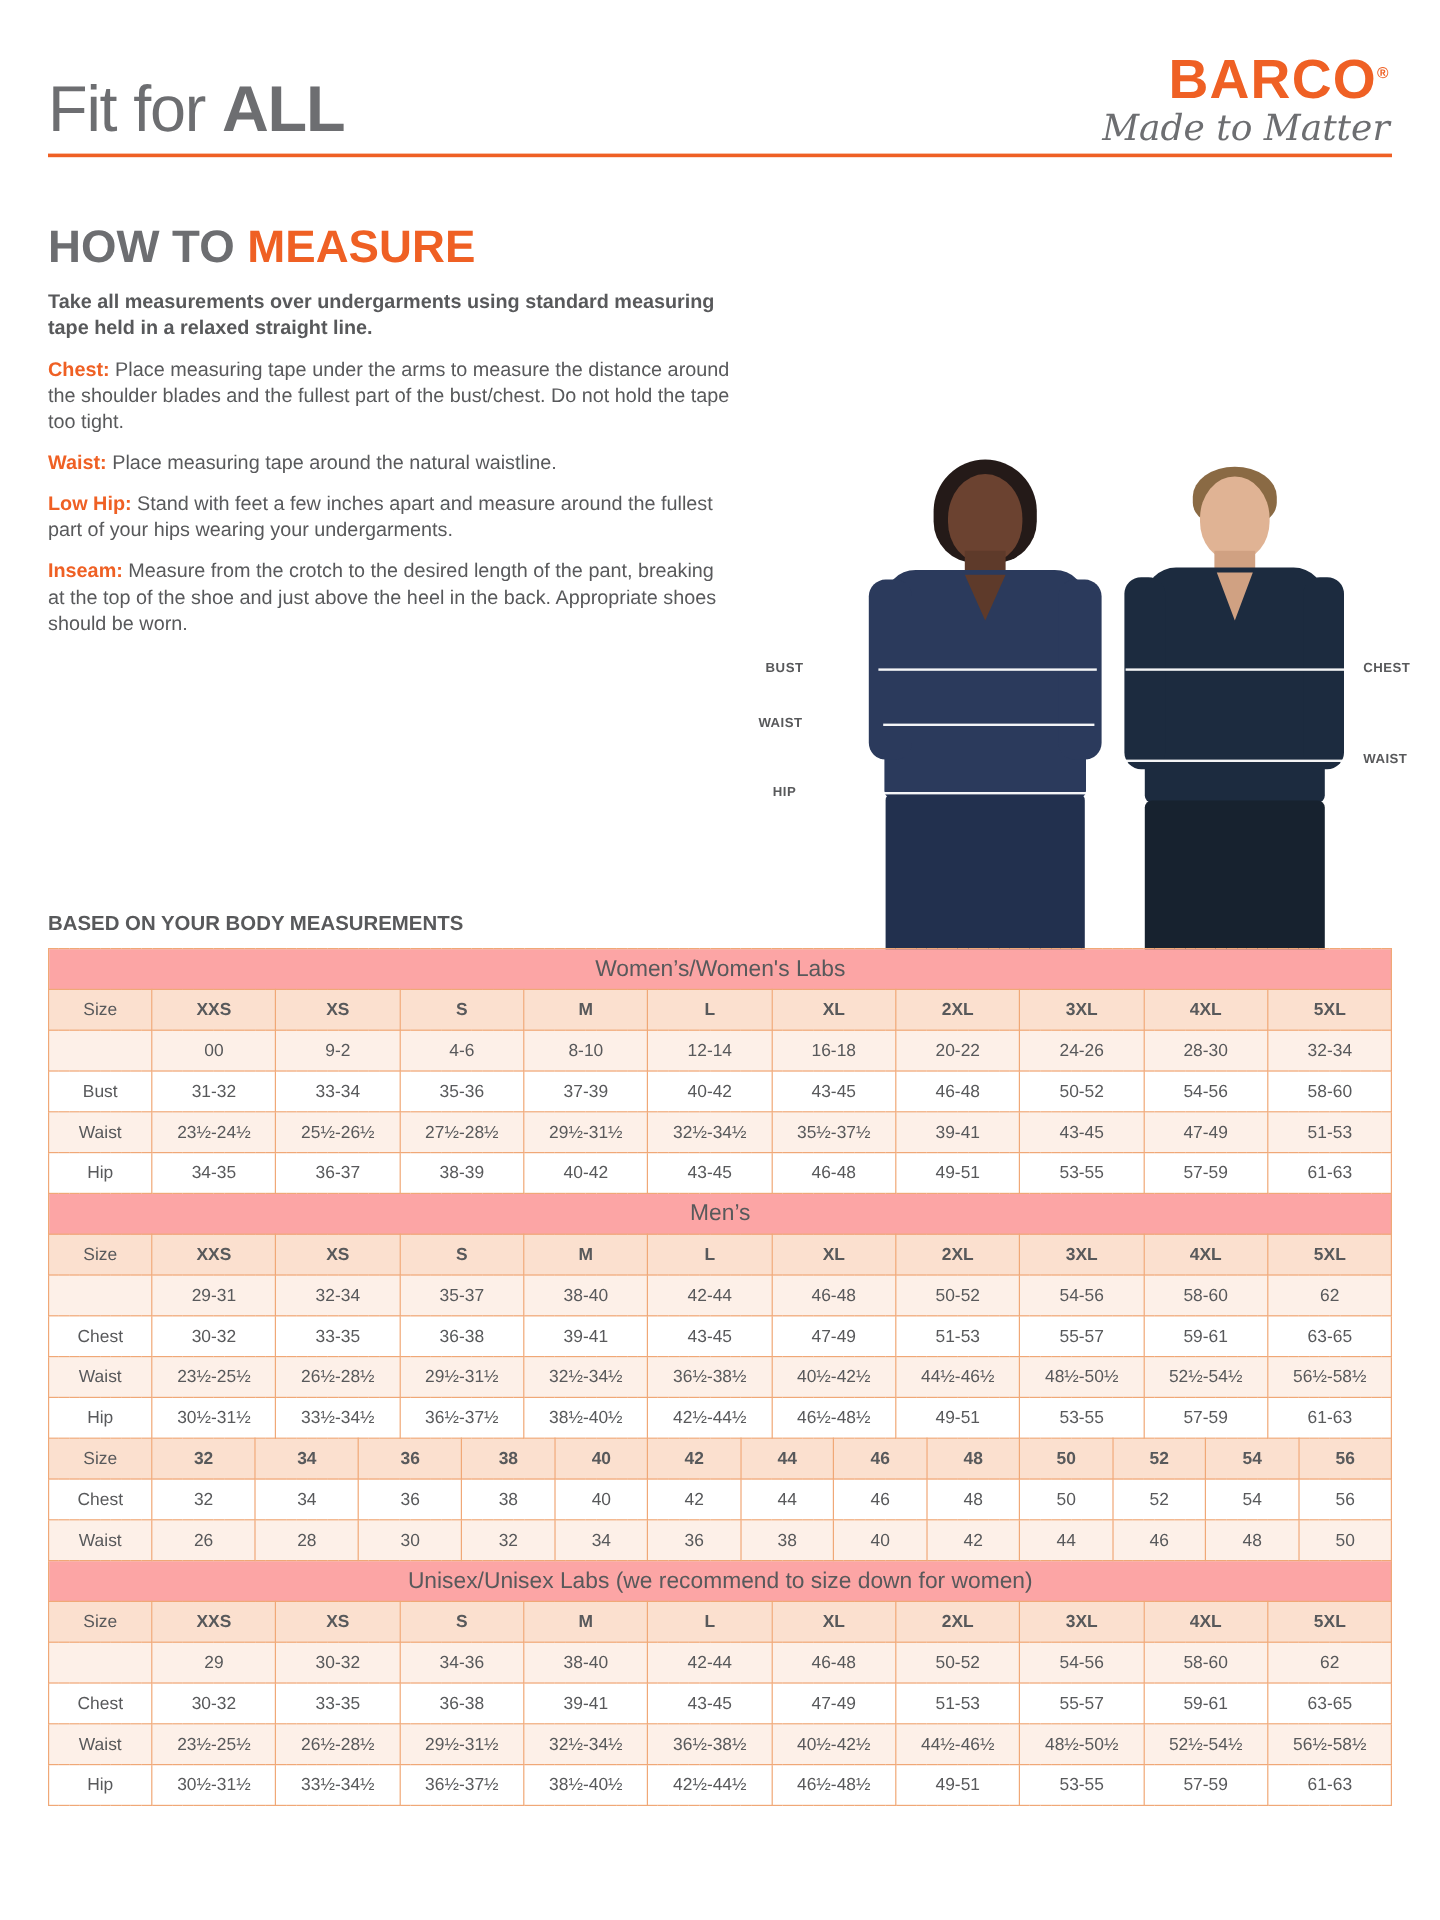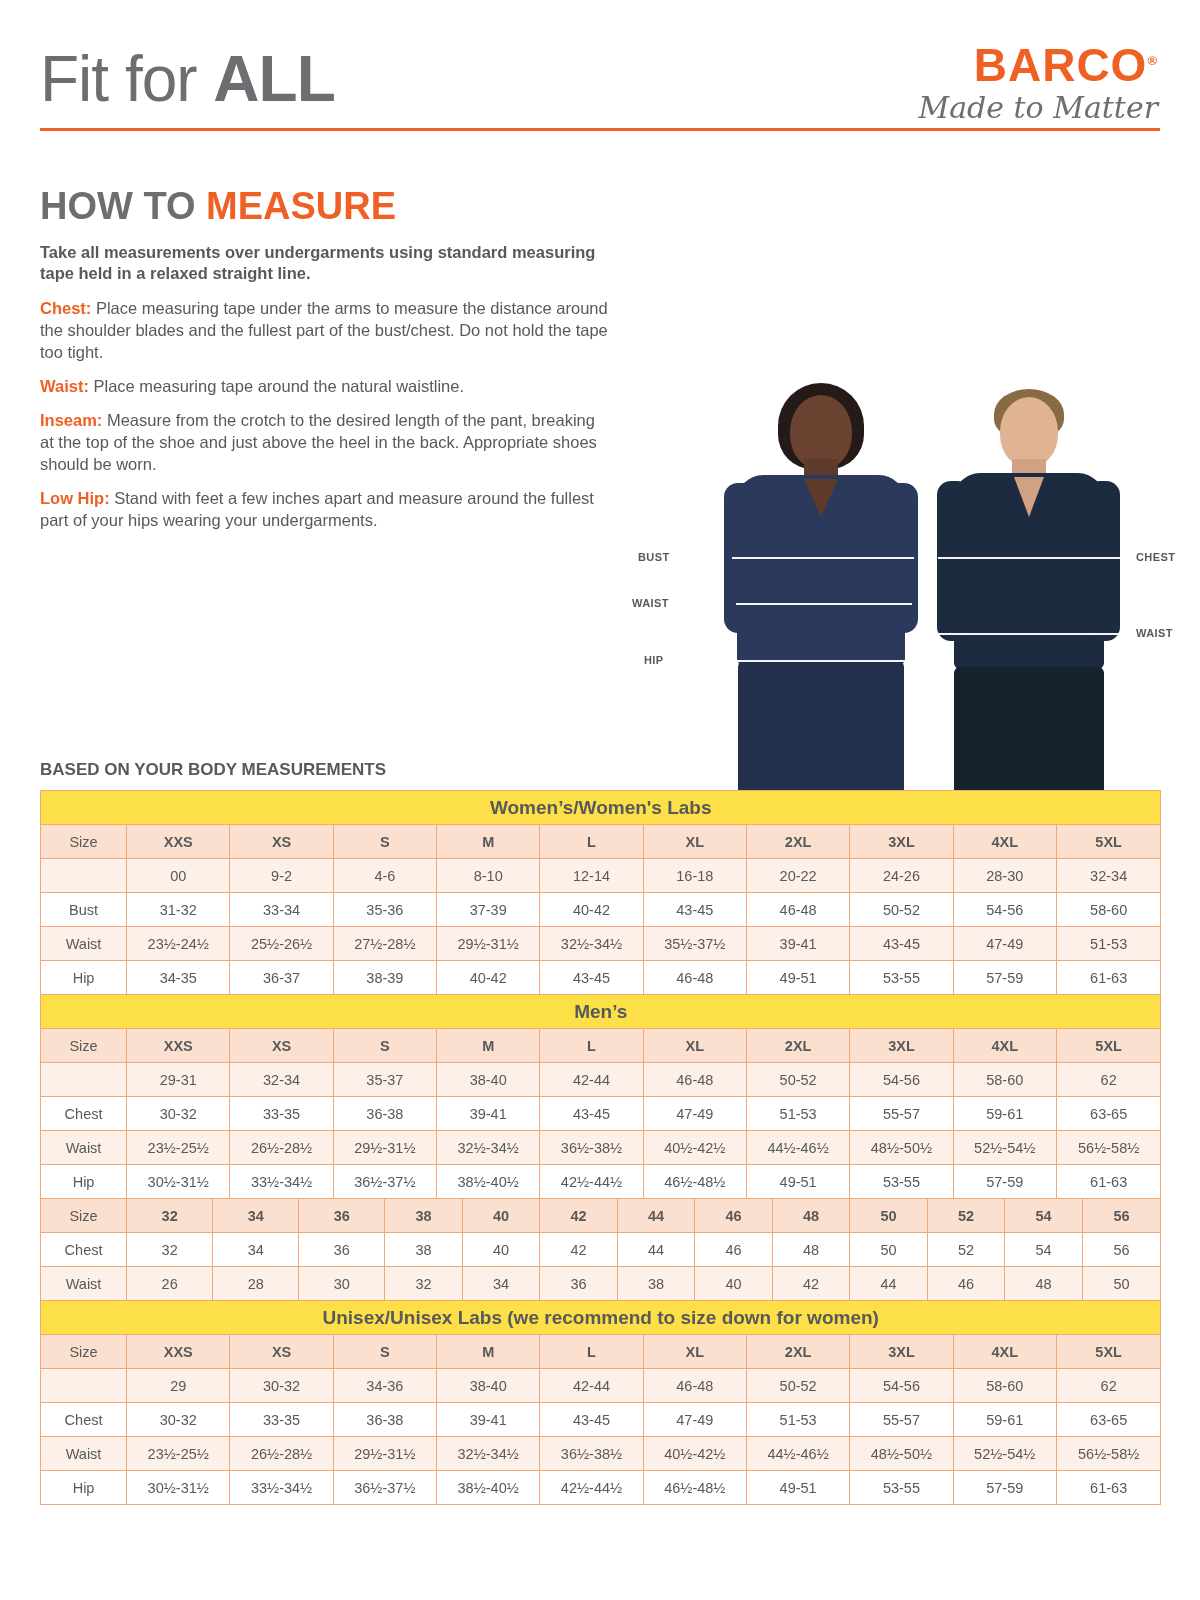--- a/index.html
+++ b/index.html
@@ -23,25 +23,26 @@
   }
 
   
   .header {
     position: relative;
     height: 120px;
     padding-top: 42px;
     box-sizing: border-box;
   }
   .header-title {
-    font-size: 64px;
+    font-size: 54px;
     line-height: 74px;
     color: #6d6e71;
     font-weight: 400;
     letter-spacing: -1px;
+    margin-top: 12px;
   }
   .header-title b {
     font-weight: 700;
   }
   .brand {
     position: absolute;
     right: 2px;
     top: 38px;
     text-align: right;
   }
@@ -206,23 +207,23 @@
     font-size: 14.5px;
   }
   table.sz td {
     border: 1px solid #f0a877;
     height: 33px;
     text-align: center;
     color: #58595b;
     padding: 0 2px;
   }
   td.bandrow {
-    background: #fde047;
+    background: #fca5a5;
     color: #ffffff;
-    font-weight: 700;
+    font-weight: 400;
     font-size: 19px;
     text-align: left;
     padding-left: 14px;
     border: 1px solid #ef6024;
     height: 34px;
   }
   td.rowlabel {
     text-align: left;
     padding-left: 10px;
     background: #ffffff;
@@ -255,22 +256,22 @@
     </div>
   </div>
   <div class="rule"></div>
 
   <div class="section-title"><span>HOW TO </span><span class="accent">MEASURE</span></div>
 
   <div class="lead">Take all measurements over undergarments using standard measuring tape held in a relaxed straight line.</div>
 
   <div class="para"><span class="lbl">Chest:</span><span> Place measuring tape under the arms to measure the distance around the shoulder blades and the fullest part of the bust/chest. Do not hold the tape too tight.</span></div>
   <div class="para"><span class="lbl">Waist:</span><span> Place measuring tape around the natural waistline.</span></div>
+  <div class="para"><span class="lbl">Low Hip:</span><span> Stand with feet a few inches apart and measure around the fullest part of your hips wearing your undergarments.</span></div>
   <div class="para"><span class="lbl">Inseam:</span><span> Measure from the crotch to the desired length of the pant, breaking at the top of the shoe and just above the heel in the back. Appropriate shoes should be worn.</span></div>
-  <div class="para"><span class="lbl">Low Hip:</span><span> Stand with feet a few inches apart and measure around the fullest part of your hips wearing your undergarments.</span></div>
 
   <div class="photo-block">
     <div class="models">
 
       <div class="model female">
         <div class="hair" style="width:86px;height:86px;top:8px;background:#241a18;"></div>
         <div class="head" style="width:62px;height:74px;top:20px;background:#6b4230;"></div>
         <div class="neck" style="width:34px;height:26px;top:84px;background:#5e3a2a;"></div>
         <div class="torso" style="width:168px;height:190px;top:100px;background:#2b3a5c;"></div>
         <div class="arm" style="left:8px;top:108px;width:36px;height:150px;background:#2b3a5c;"></div>

